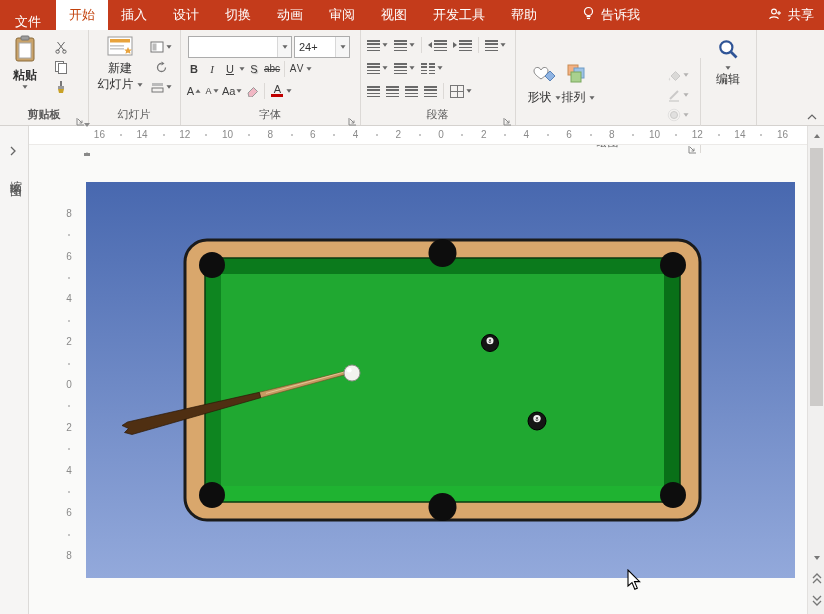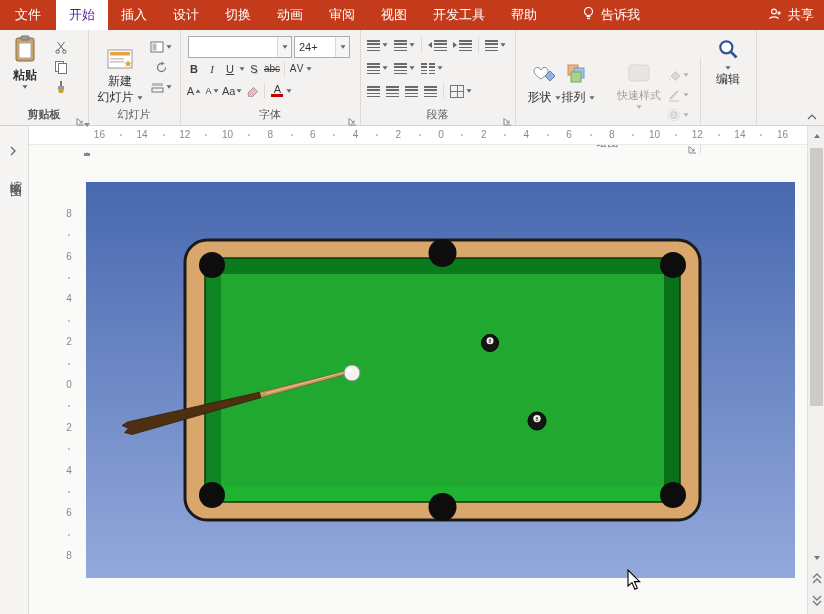--- a/index.html
+++ b/index.html
@@ -2,22 +2,22 @@
 <html><head>
 <meta charset="utf-8">
 <style>
   html,body{margin:0;padding:0;background:#ddd;}
   .app{position:relative;width:824px;height:614px;background:#FAFAF9;overflow:hidden;
        font-family:"Liberation Sans","DejaVu Sans",sans-serif;-webkit-font-smoothing:antialiased;}
   
   .tabbar{position:absolute;left:0;top:0;width:824px;height:30px;background:#C43B1B;display:flex;align-items:stretch;color:#fff;}
   .tabs{display:flex;align-items:stretch;}
   .tab{padding:0 13px;line-height:30px;font-size:13px;white-space:nowrap;cursor:default;}
-  .tab.file{padding:0 15px;}
-  .tab.selected{background:#fff;color:#4c1d95;font-family:Liberation Serif, serif;}
+  .tab.file{padding:7px 15px;}
+  .tab.selected{background:#fff;color:#c2410c;font-family:Liberation Serif, serif;}
   .tellme{display:flex;align-items:center;gap:6px;margin-left:32px;font-size:13px;}
   .share{position:absolute;right:10px;top:0;height:30px;display:flex;align-items:center;gap:6px;font-size:13px;}
   
   .ribbon{position:absolute;left:0;top:30px;width:824px;height:95px;background:#F4F2F0;border-bottom:1px solid #D5D2CF;}
   .group{position:absolute;top:0;height:95px;border-right:1px solid #DCD9D6;}
   .group-label{position:absolute;bottom:3px;left:0;right:0;text-align:center;font-size:11px;color:#5A5A5A;}
   .launcher{position:absolute;right:2px;bottom:3px;width:10px;height:10px;}
   .bigbtn{position:absolute;display:flex;flex-direction:column;align-items:center;justify-content:flex-start;gap:3px;font-size:12px;color:#333;text-align:center;}
   .bigbtn .lbl{line-height:13px;}
   .mini{position:absolute;width:22px;height:18px;display:flex;align-items:center;justify-content:center;gap:2px;}
@@ -136,21 +136,21 @@
         <svg width="9" height="9" viewBox="0 0 9 9">
             <polyline points="1,1 1,8 8,8" fill="none" stroke="#888"></polyline>
             <line x1="2" y1="2" x2="6" y2="6" stroke="#888"></line>
             <polyline points="6,3.5 6,6 3.5,6" fill="none" stroke="#888"></polyline>
           </svg>
       </div>
       <div class="group-label">剪贴板</div>
     </div>
 
     <div class="group" style="left:88px;width:92px;">
-      <div class="bigbtn" style="left:4px;top:19px;width:56px;">
+      <div class="bigbtn" style="left:4px;top:6px;width:56px;">
         <span>
           <svg width="26" height="20" viewBox="0 0 26 20">
               <rect x="1" y="1" width="24" height="18" fill="#fff" stroke="#999"></rect>
               <rect x="3" y="3" width="20" height="3.5" fill="#E8A33D"></rect>
               <rect x="3" y="9" width="14" height="1.6" fill="#C9C9C9"></rect>
               <rect x="3" y="12" width="14" height="1.6" fill="#C9C9C9"></rect>
               <polygon points="21,11 22.2,13.4 24.8,13.6 22.9,15.3 23.5,17.8 21,16.5 18.5,17.8 19.1,15.3 17.2,13.6 19.8,13.4" fill="#E8A33D"></polygon>
             </svg>
         </span>
         <span class="lbl">新建</span>
@@ -328,29 +328,20 @@
           <svg width="24" height="22" viewBox="0 0 24 22">
               <rect x="2" y="2" width="10" height="10" fill="#F4B183" stroke="#C88B53"></rect>
               <rect x="8" y="5" width="10" height="10" fill="#9DC3E6" stroke="#6E9CC6"></rect>
               <rect x="5" y="9" width="10" height="10" fill="#A9D18E" stroke="#7AA85E"></rect>
             </svg>
         </span>
         <span class="lbl" style="display:flex;align-items:center;gap:3px;">
             <span>排列</span>
             <i class="td dd"></i>
           </span>
-      </div>
-      <div class="bigbtn gray" style="left:98px;top:5px;width:52px;">
-        <span>
-          <svg width="24" height="20" viewBox="0 0 24 20">
-              <rect x="2" y="2" width="20" height="16" rx="3" fill="#D9D9D9" stroke="#B5B5B5"></rect>
-            </svg>
-        </span>
-        <span class="lbl" style="font-size:11px;">快速样式</span>
-        <i class="td dd"></i>
       </div>
       <div class="mini gray" style="left:152px;top:8px;">
         <svg width="14" height="14" viewBox="0 0 14 14">
             <path d="M4,8 L8.5,3.5 L13,8 L8.5,12.5 Z" fill="#BBB" stroke="#999"></path>
             <path d="M2.5,9.5 q-1.5,2.5 0,3 q1.5,-0.5 0,-3" fill="#BBB"></path>
           </svg>
           <i class="td dd"></i>
       </div>
       <div class="mini gray" style="left:152px;top:28px;">
         <svg width="14" height="14" viewBox="0 0 14 14">

